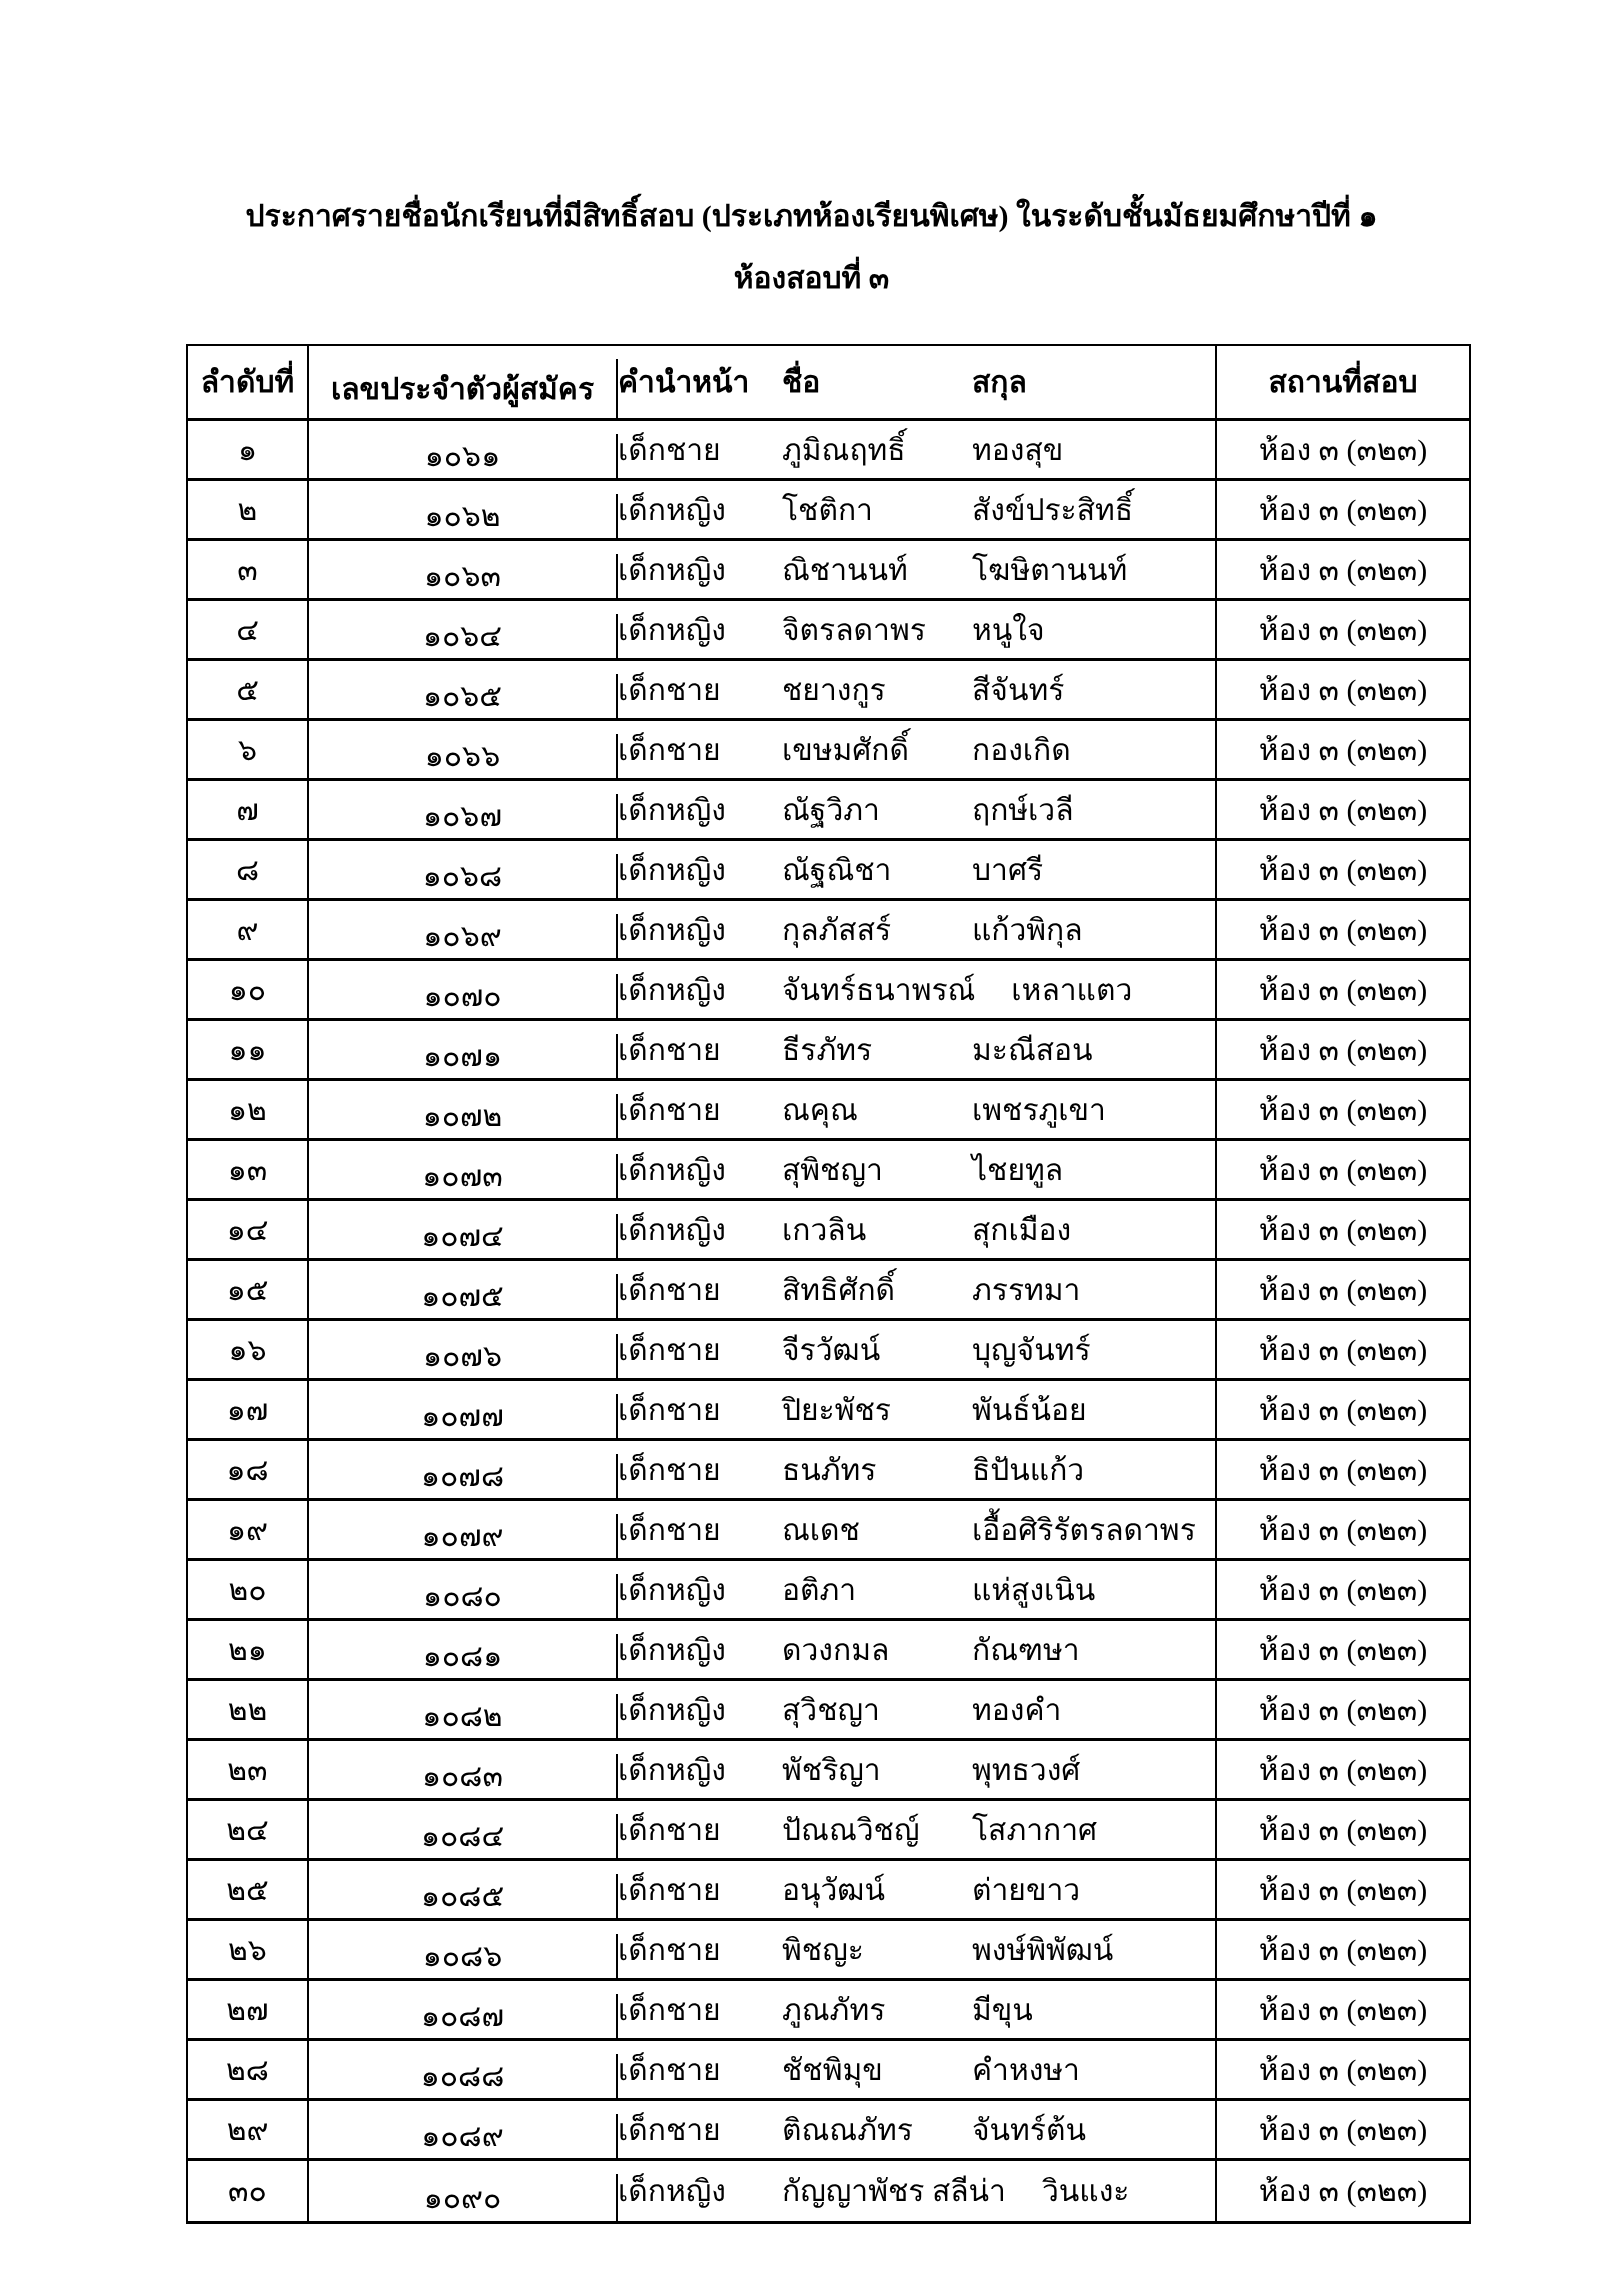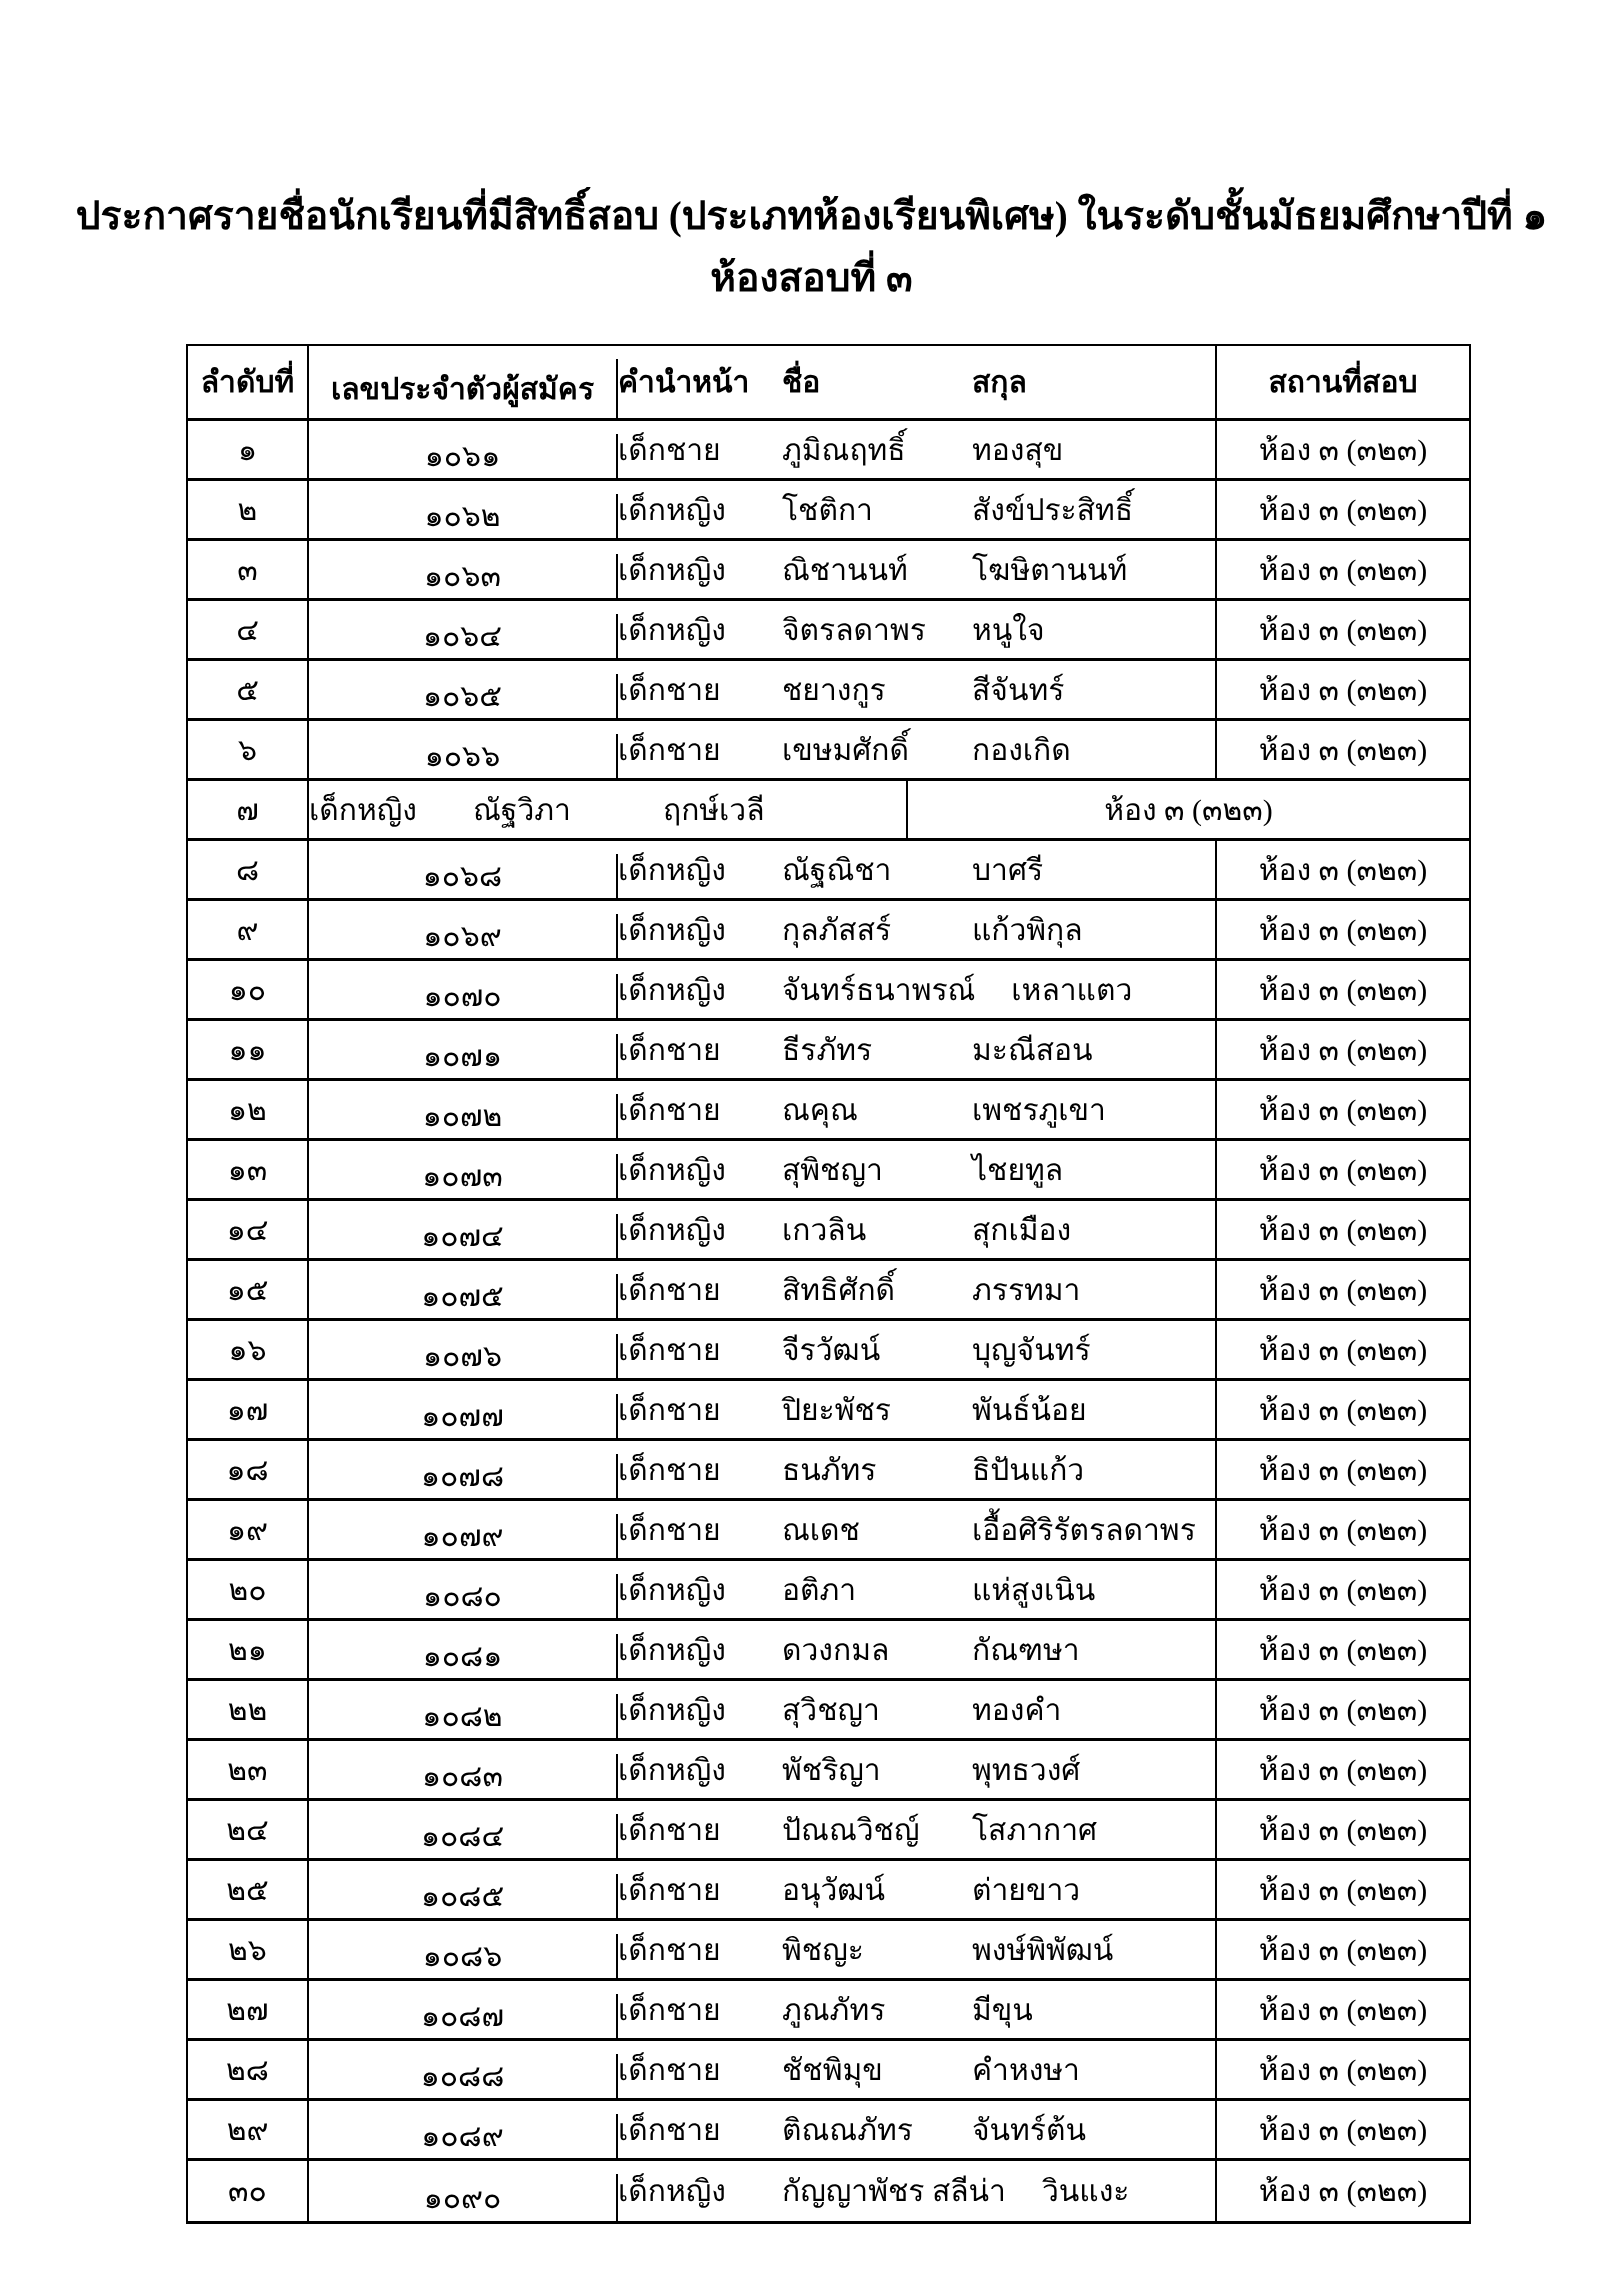--- a/index.html
+++ b/index.html
@@ -17,21 +17,21 @@
     overflow: hidden;
   }
   .title-block {
     position: absolute;
     top: 185px;
     left: 0;
     width: 100%;
     text-align: center;
   }
   .title-line {
-    font-size: 39px;
+    font-size: 30px;
     font-weight: bold;
     line-height: 62px;
     white-space: nowrap;
   }
   .exam-table {
     position: absolute;
     left: 186px;
     top: 344px;
     width: 1285px;
     border: 2px solid #000000;
@@ -180,20 +180,21 @@
         <div class="cell c-id">๑๐๖๖</div>
         <div class="cell c-name-group">
           <span class="sub-prefix">เด็กชาย</span>
           <span class="sub-first">เขษมศักดิ์</span>
           <span class="sub-last">กองเกิด</span>
         </div>
         <div class="cell c-room">ห้อง ๓ (๓๒๓)</div>
       </div>
       <div class="t-row">
         <div class="cell c-no">๗</div>
+        <div class="cell c-id">๑๐๖๗</div>
         <div class="cell c-name-group">
           <span class="sub-prefix">เด็กหญิง</span>
           <span class="sub-first">ณัฐวิภา</span>
           <span class="sub-last">ฤกษ์เวลี</span>
         </div>
         <div class="cell c-room">ห้อง ๓ (๓๒๓)</div>
       </div>
       <div class="t-row">
         <div class="cell c-no">๘</div>
         <div class="cell c-id">๑๐๖๘</div>

